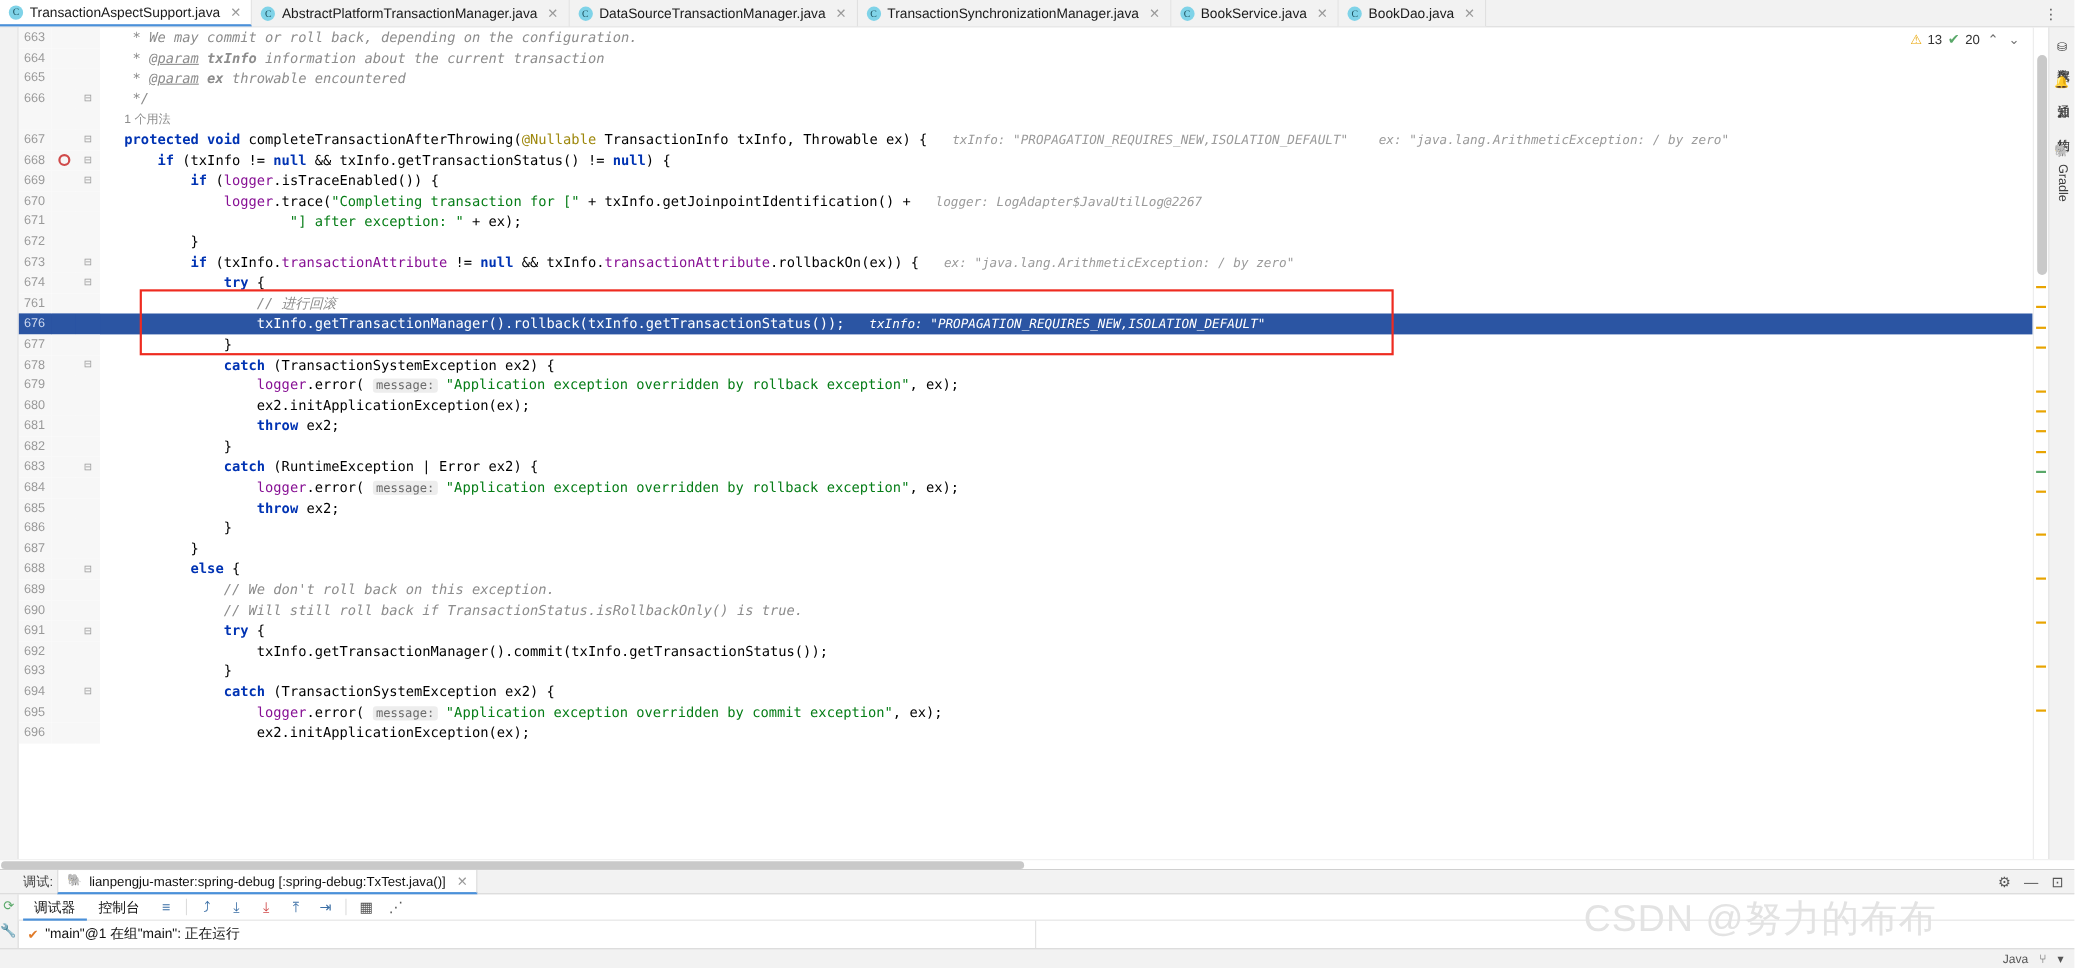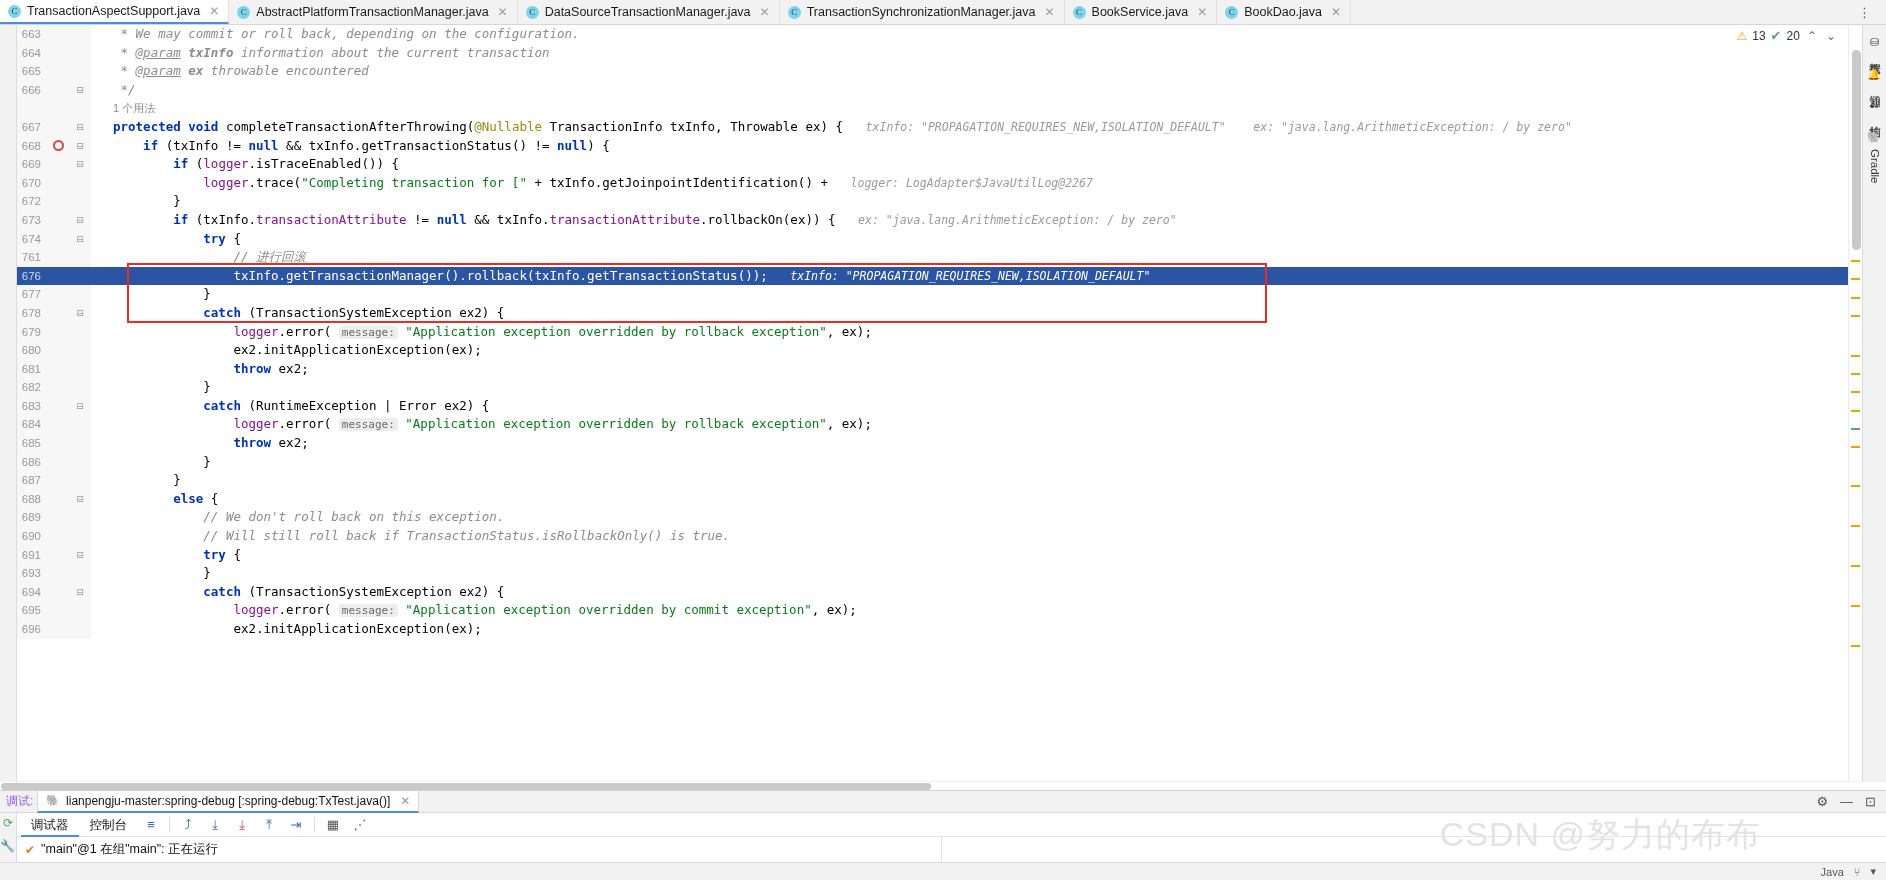--- a/index.html
+++ b/index.html
@@ -116,21 +116,21 @@
   
   .hscroll-track { height:9px; background:#fff; position:relative; flex:0 0 9px; border-top:1px solid #f0f0f0;}
   .hscroll-thumb { position:absolute; left:1px; top:1px; height:7px; background:#c9c9c9; border-radius:4px; }
 
   
   .debugpanel { flex:0 0 auto; background:#fff; border-top:1px solid #cfcfcf; display:flex; flex-direction:column;}
   .dp-head {
     height:22px; display:flex; align-items:center; background:#f2f2f2;
     border-bottom:1px solid #d8d8d8; font-size:12px; position:relative;
   }
-  .dp-label { padding:0 4px 0 6px; color:#8b5cf6; }
+  .dp-label { padding:0 4px 0 6px; color:#404040;margin-left:15px; }
   .dp-tab {
     display:flex; align-items:center; gap:6px; padding:0 8px; height:22px;
     background:#fff; border-left:1px solid #d8d8d8; border-right:1px solid #d8d8d8;
     border-bottom:2px solid #4a90d9; color:#111;
   }
   .dp-tab .run-ico { color:#59a869; font-size:11px; }
   .dp-tab .x { color:#9a9a9a; margin-left:4px; }
   .dp-head-right { margin-left:auto; display:flex; align-items:center; gap:12px; padding-right:10px; color:#555; font-size:13px;}
 
   .dp-body { display:flex; flex:1 1 auto; min-height:0;}
@@ -231,40 +231,42 @@
       <div class="code-area" id="code-area">
           <div class="row"><div class="gut-num">663</div><div class="gut-mark"></div><div class="gut-mark"></div><div class="code-txt"><span class="doc"> * We may commit or roll back, depending on the configuration.</span></div></div>
           <div class="row"><div class="gut-num">664</div><div class="gut-mark"></div><div class="gut-mark"></div><div class="code-txt"><span class="doc"> * <span class="param-u">@param</span> <b>txInfo</b> information about the current transaction</span></div></div>
           <div class="row"><div class="gut-num">665</div><div class="gut-mark"></div><div class="gut-mark"></div><div class="code-txt"><span class="doc"> * <span class="param-u">@param</span> <b>ex</b> throwable encountered</span></div></div>
           <div class="row"><div class="gut-num">666</div><div class="gut-mark"></div><div class="gut-mark"><span class="fold">⊟</span></div><div class="code-txt"><span class="doc"> */</span></div></div>
           <div class="row"><div class="gut-num"></div><div class="gut-mark"></div><div class="gut-mark"></div><div class="code-txt"><span class="usage">1 个用法</span></div></div>
           <div class="row"><div class="gut-num">667</div><div class="gut-mark"></div><div class="gut-mark"><span class="fold">⊟</span></div><div class="code-txt"><span class="kw">protected</span> <span class="kw">void</span> <span class="mth">completeTransactionAfterThrowing</span>(<span class="anno">@Nullable</span> TransactionInfo txInfo, Throwable ex) {   <span class="hint">txInfo: "PROPAGATION_REQUIRES_NEW,ISOLATION_DEFAULT"    ex: "java.lang.ArithmeticException: / by zero"</span></div></div>
           <div class="row"><div class="gut-num">668</div><div class="gut-mark"><div class="bp"></div></div><div class="gut-mark"><span class="fold">⊟</span></div><div class="code-txt">    <span class="kw">if</span> (txInfo != <span class="kw">null</span> &amp;&amp; txInfo.getTransactionStatus() != <span class="kw">null</span>) {</div></div>
           <div class="row"><div class="gut-num">669</div><div class="gut-mark"></div><div class="gut-mark"><span class="fold">⊟</span></div><div class="code-txt">        <span class="kw">if</span> (<span class="fld">logger</span>.isTraceEnabled()) {</div></div>
           <div class="row"><div class="gut-num">670</div><div class="gut-mark"></div><div class="gut-mark"></div><div class="code-txt">            <span class="fld">logger</span>.trace(<span class="str">"Completing transaction for ["</span> + txInfo.getJoinpointIdentification() +   <span class="hint">logger: LogAdapter$JavaUtilLog@2267</span></div></div>
+          <div class="row"><div class="gut-num">671</div><div class="gut-mark"></div><div class="gut-mark"></div><div class="code-txt">                    <span class="str">"] after exception: "</span> + ex);</div></div>
           <div class="row"><div class="gut-num">672</div><div class="gut-mark"></div><div class="gut-mark"></div><div class="code-txt">        }</div></div>
           <div class="row"><div class="gut-num">673</div><div class="gut-mark"></div><div class="gut-mark"><span class="fold">⊟</span></div><div class="code-txt">        <span class="kw">if</span> (txInfo.<span class="fld">transactionAttribute</span> != <span class="kw">null</span> &amp;&amp; txInfo.<span class="fld">transactionAttribute</span>.rollbackOn(ex)) {   <span class="hint">ex: "java.lang.ArithmeticException: / by zero"</span></div></div>
           <div class="row"><div class="gut-num">674</div><div class="gut-mark"></div><div class="gut-mark"><span class="fold">⊟</span></div><div class="code-txt">            <span class="kw">try</span> {</div></div>
           <div class="row"><div class="gut-num">761</div><div class="gut-mark"></div><div class="gut-mark"></div><div class="code-txt">                <span class="cmt">// 进行回滚</span></div></div>
           <div class="row hl"><div class="gut-num">676</div><div class="gut-mark"></div><div class="gut-mark"></div><div class="code-txt">                txInfo.getTransactionManager().rollback(txInfo.getTransactionStatus());   <span class="hint">txInfo: "PROPAGATION_REQUIRES_NEW,ISOLATION_DEFAULT"</span></div></div>
           <div class="row"><div class="gut-num">677</div><div class="gut-mark"></div><div class="gut-mark"></div><div class="code-txt">            }</div></div>
           <div class="row"><div class="gut-num">678</div><div class="gut-mark"></div><div class="gut-mark"><span class="fold">⊟</span></div><div class="code-txt">            <span class="kw">catch</span> (TransactionSystemException ex2) {</div></div>
           <div class="row"><div class="gut-num">679</div><div class="gut-mark"></div><div class="gut-mark"></div><div class="code-txt">                <span class="fld">logger</span>.error( <span class="hintbox">message:</span> <span class="str">"Application exception overridden by rollback exception"</span>, ex);</div></div>
           <div class="row"><div class="gut-num">680</div><div class="gut-mark"></div><div class="gut-mark"></div><div class="code-txt">                ex2.initApplicationException(ex);</div></div>
           <div class="row"><div class="gut-num">681</div><div class="gut-mark"></div><div class="gut-mark"></div><div class="code-txt">                <span class="kw">throw</span> ex2;</div></div>
           <div class="row"><div class="gut-num">682</div><div class="gut-mark"></div><div class="gut-mark"></div><div class="code-txt">            }</div></div>
           <div class="row"><div class="gut-num">683</div><div class="gut-mark"></div><div class="gut-mark"><span class="fold">⊟</span></div><div class="code-txt">            <span class="kw">catch</span> (RuntimeException | Error ex2) {</div></div>
           <div class="row"><div class="gut-num">684</div><div class="gut-mark"></div><div class="gut-mark"></div><div class="code-txt">                <span class="fld">logger</span>.error( <span class="hintbox">message:</span> <span class="str">"Application exception overridden by rollback exception"</span>, ex);</div></div>
           <div class="row"><div class="gut-num">685</div><div class="gut-mark"></div><div class="gut-mark"></div><div class="code-txt">                <span class="kw">throw</span> ex2;</div></div>
           <div class="row"><div class="gut-num">686</div><div class="gut-mark"></div><div class="gut-mark"></div><div class="code-txt">            }</div></div>
           <div class="row"><div class="gut-num">687</div><div class="gut-mark"></div><div class="gut-mark"></div><div class="code-txt">        }</div></div>
           <div class="row"><div class="gut-num">688</div><div class="gut-mark"></div><div class="gut-mark"><span class="fold">⊟</span></div><div class="code-txt">        <span class="kw">else</span> {</div></div>
           <div class="row"><div class="gut-num">689</div><div class="gut-mark"></div><div class="gut-mark"></div><div class="code-txt">            <span class="cmt">// We don't roll back on this exception.</span></div></div>
           <div class="row"><div class="gut-num">690</div><div class="gut-mark"></div><div class="gut-mark"></div><div class="code-txt">            <span class="cmt">// Will still roll back if TransactionStatus.isRollbackOnly() is true.</span></div></div>
           <div class="row"><div class="gut-num">691</div><div class="gut-mark"></div><div class="gut-mark"><span class="fold">⊟</span></div><div class="code-txt">            <span class="kw">try</span> {</div></div>
+          <div class="row"><div class="gut-num">692</div><div class="gut-mark"></div><div class="gut-mark"></div><div class="code-txt">                txInfo.getTransactionManager().commit(txInfo.getTransactionStatus());</div></div>
           <div class="row"><div class="gut-num">693</div><div class="gut-mark"></div><div class="gut-mark"></div><div class="code-txt">            }</div></div>
           <div class="row"><div class="gut-num">694</div><div class="gut-mark"></div><div class="gut-mark"><span class="fold">⊟</span></div><div class="code-txt">            <span class="kw">catch</span> (TransactionSystemException ex2) {</div></div>
           <div class="row"><div class="gut-num">695</div><div class="gut-mark"></div><div class="gut-mark"></div><div class="code-txt">                <span class="fld">logger</span>.error( <span class="hintbox">message:</span> <span class="str">"Application exception overridden by commit exception"</span>, ex);</div></div>
           <div class="row"><div class="gut-num">696</div><div class="gut-mark"></div><div class="gut-mark"></div><div class="code-txt">                ex2.initApplicationException(ex);</div></div>
         </div>
 
       <div class="redbox" id="redbox" style="left: 110px; top: 237.8px; width: 1140px; height: 59.8px;"></div>
     </div>
 
     <div class="markerstrip">

